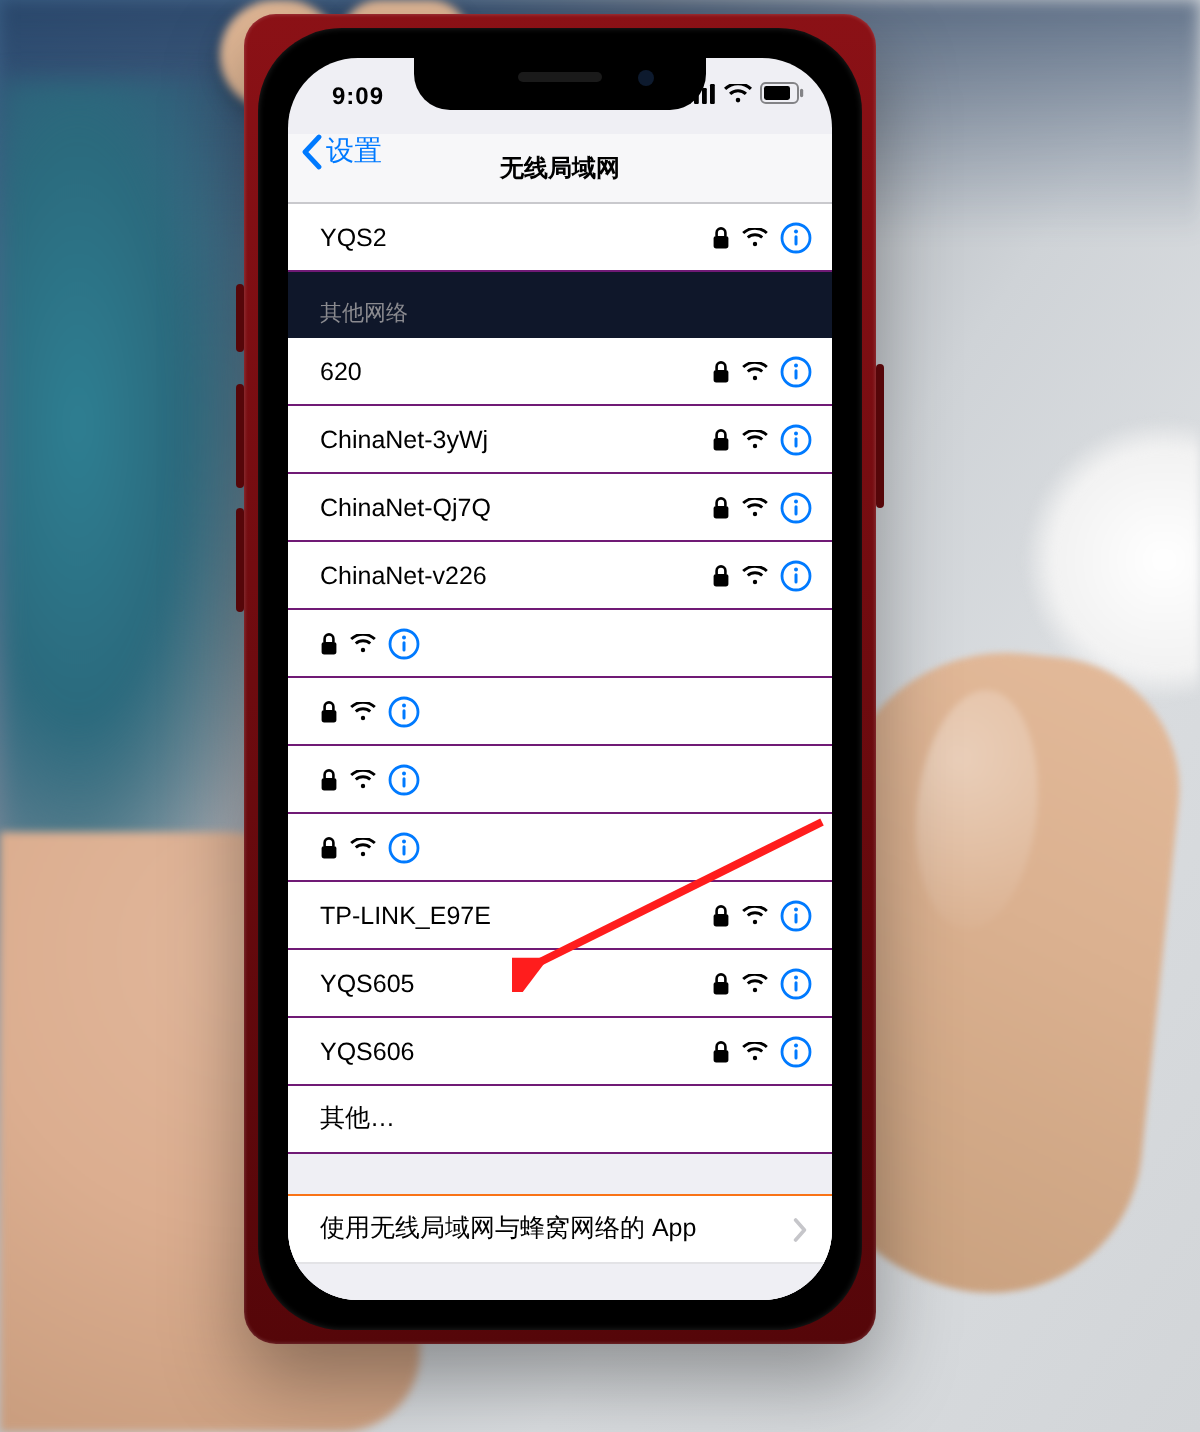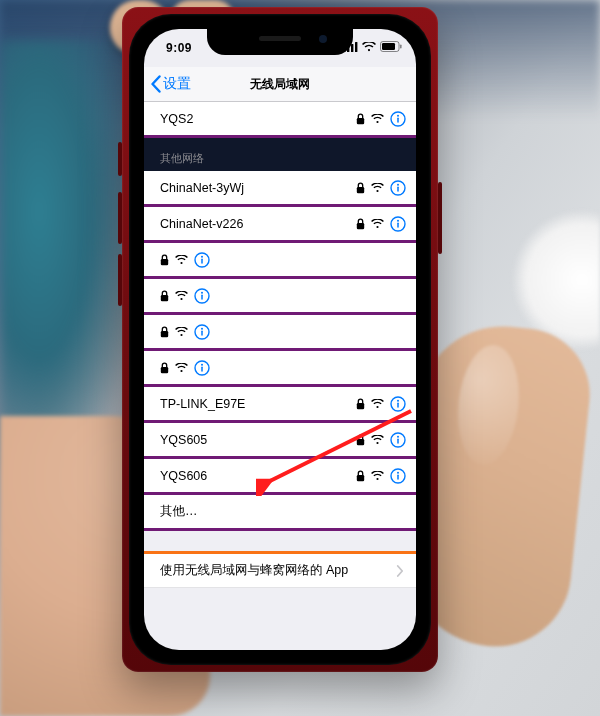--- a/index.html
+++ b/index.html
@@ -81,41 +81,41 @@
   .statusbar{position:relative;height:38px;font-size:12px;color:#000;}
   .sb-time{position:absolute;left:22px;top:12px;font-weight:600;letter-spacing:0.5px;}
   .sb-right{position:absolute;right:14px;top:12px;display:flex;align-items:center;gap:4px;}
   .sb-right svg{display:block;}
 
   .navbar{
     position:relative;height:34px;border-bottom:1px solid #c9c9cd;background:#f7f7f9;
     display:flex;align-items:center;justify-content:center;
   }
   .navtitle{font-size:12px;font-weight:600;color:#000;}
-  .navback{position:absolute;left:6px;top:0;height:34px;display:flex;align-items:center;color:#007aff;font-size:14px;}
+  .navback{position:absolute;left:6px;top:0;height:34px;display:flex;align-items:flex-start;color:#007aff;font-size:14px;}
   .navback svg{margin-right:1px;}
 
   .content{background:#efeff4;}
   .row{
     height:33px;background:#fff;display:flex;align-items:center;
-    padding:0 10px 0 16px;border-bottom:3px solid #701a75;
+    padding:0 10px 0 16px;border-bottom:1px solid #701a75;
     font-size:12.5px;color:#000;
   }
   .row:last-child{border-bottom:none;}
   .row .name{flex:1;white-space:nowrap;overflow:hidden;text-overflow:ellipsis;}
   .row .icons{display:flex;align-items:center;gap:6px;}
   .row .icons svg{display:block;}
   .section-header{
     height:28px;display:flex;align-items:flex-end;padding:0 16px 5px;
     font-size:11px;color:#8a8a8f;background:#0f172a;
   }
   .group-gap{height:20px;background:#efeff4;}
   .footer-row{
     height:33px;background:#fff;display:flex;align-items:center;justify-content:space-between;
-    padding:0 12px 0 16px;font-size:12.5px;color:#000;border-top:3px solid #f97316;border-bottom:1px solid #e3e3e6;
+    padding:0 12px 0 16px;font-size:12.5px;color:#000;border-top:1px solid #f97316;border-bottom:1px solid #e3e3e6;
   }
   .info-btn{width:16px;height:16px;}
 
   
   .arrow{
     position:absolute;z-index:20;pointer-events:none;
   }
 </style>
 </head>
 <body>
@@ -188,21 +188,55 @@
               </svg>
               <svg class="info-btn" width="16" height="16" viewBox="0 0 16 16">
                 <circle cx="8" cy="8" r="7" fill="none" stroke="#007aff" stroke-width="1.4"></circle>
                 <circle cx="8" cy="4.7" r="1" fill="#007aff"></circle>
                 <rect x="7.25" y="6.6" width="1.5" height="5.2" rx="0.75" fill="#007aff"></rect>
               </svg>
             </span>
           </div>
           <div class="section-header">其他网络</div>
           <div class="row">
+            <span class="name">620</span>
+            <span class="icons">
+              <svg width="9" height="12" viewBox="0 0 9 12">
+                <rect x="0.8" y="5" width="7.4" height="6.2" rx="1.3" fill="#000"></rect>
+                <path d="M2.3 5V3.4a2.2 2.2 0 014.4 0V5" fill="none" stroke="#000" stroke-width="1.3"></path>
+              </svg>
+              <svg width="13" height="10" viewBox="0 0 13 10">
+                <path d="M6.5 9.1a1.1 1.1 0 100-2.2 1.1 1.1 0 000 2.2zM3.4 5.3a4.6 4.6 0 016.2 0l1-1a6 6 0 00-8.2 0zM1.1 3a7.8 7.8 0 0110.8 0l1-1a9.2 9.2 0 00-12.8 0z" fill="#000"></path>
+              </svg>
+              <svg class="info-btn" width="16" height="16" viewBox="0 0 16 16">
+                <circle cx="8" cy="8" r="7" fill="none" stroke="#007aff" stroke-width="1.4"></circle>
+                <circle cx="8" cy="4.7" r="1" fill="#007aff"></circle>
+                <rect x="7.25" y="6.6" width="1.5" height="5.2" rx="0.75" fill="#007aff"></rect>
+              </svg>
+            </span>
+          </div>
+          <div class="row">
             <span class="name">ChinaNet-3yWj</span>
+            <span class="icons">
+              <svg width="9" height="12" viewBox="0 0 9 12">
+                <rect x="0.8" y="5" width="7.4" height="6.2" rx="1.3" fill="#000"></rect>
+                <path d="M2.3 5V3.4a2.2 2.2 0 014.4 0V5" fill="none" stroke="#000" stroke-width="1.3"></path>
+              </svg>
+              <svg width="13" height="10" viewBox="0 0 13 10">
+                <path d="M6.5 9.1a1.1 1.1 0 100-2.2 1.1 1.1 0 000 2.2zM3.4 5.3a4.6 4.6 0 016.2 0l1-1a6 6 0 00-8.2 0zM1.1 3a7.8 7.8 0 0110.8 0l1-1a9.2 9.2 0 00-12.8 0z" fill="#000"></path>
+              </svg>
+              <svg class="info-btn" width="16" height="16" viewBox="0 0 16 16">
+                <circle cx="8" cy="8" r="7" fill="none" stroke="#007aff" stroke-width="1.4"></circle>
+                <circle cx="8" cy="4.7" r="1" fill="#007aff"></circle>
+                <rect x="7.25" y="6.6" width="1.5" height="5.2" rx="0.75" fill="#007aff"></rect>
+              </svg>
+            </span>
+          </div>
+          <div class="row">
+            <span class="name">ChinaNet-Qj7Q</span>
             <span class="icons">
               <svg width="9" height="12" viewBox="0 0 9 12">
                 <rect x="0.8" y="5" width="7.4" height="6.2" rx="1.3" fill="#000"></rect>
                 <path d="M2.3 5V3.4a2.2 2.2 0 014.4 0V5" fill="none" stroke="#000" stroke-width="1.3"></path>
               </svg>
               <svg width="13" height="10" viewBox="0 0 13 10">
                 <path d="M6.5 9.1a1.1 1.1 0 100-2.2 1.1 1.1 0 000 2.2zM3.4 5.3a4.6 4.6 0 016.2 0l1-1a6 6 0 00-8.2 0zM1.1 3a7.8 7.8 0 0110.8 0l1-1a9.2 9.2 0 00-12.8 0z" fill="#000"></path>
               </svg>
               <svg class="info-btn" width="16" height="16" viewBox="0 0 16 16">
                 <circle cx="8" cy="8" r="7" fill="none" stroke="#007aff" stroke-width="1.4"></circle>

